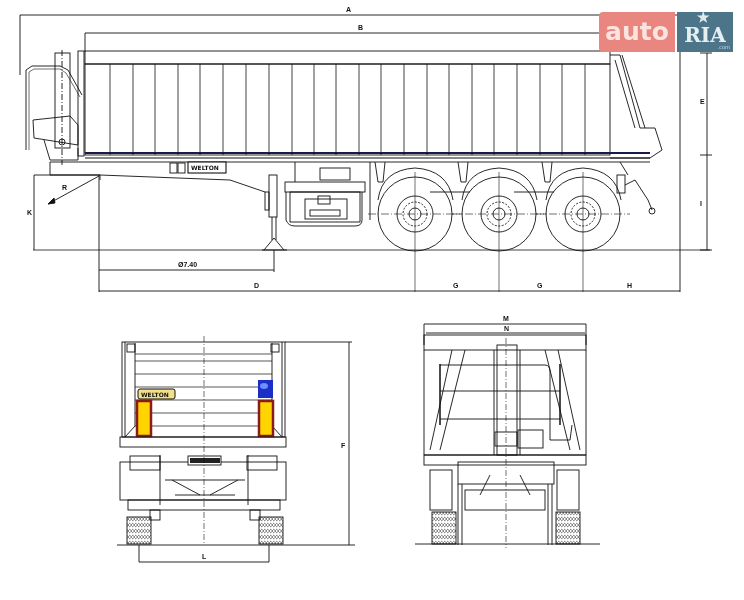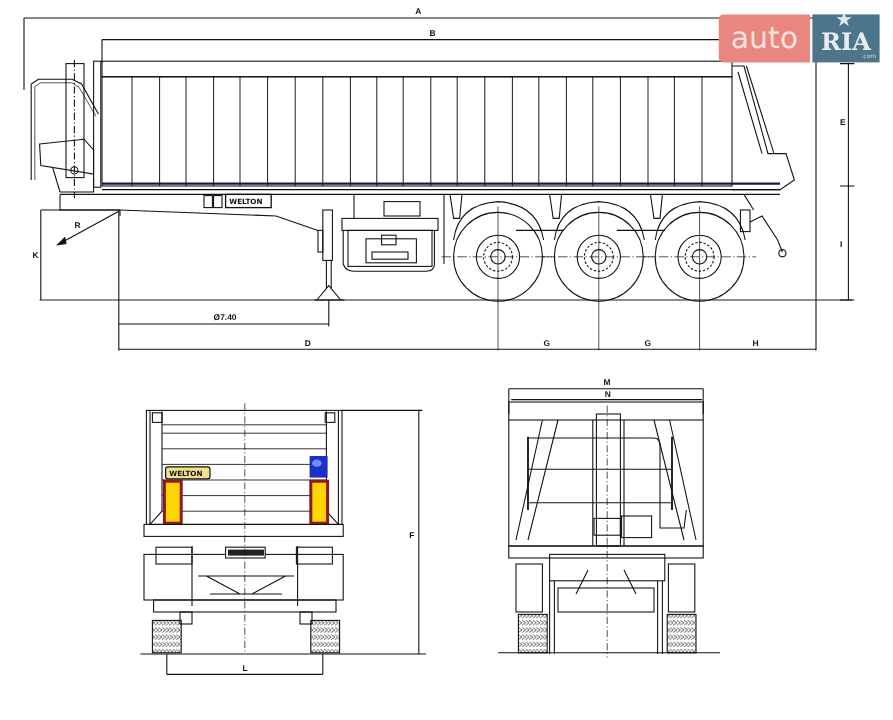--- a/index.html
+++ b/index.html
@@ -1,21 +1,21 @@
 <!DOCTYPE html>
 <html><head>
 <meta charset="utf-8">
 <style>
   html, body { margin:0; padding:0; background:#ffffff; }
   body { width:744px; height:600px; position:relative; overflow:hidden; font-family:"Liberation Sans", sans-serif; }
   svg { position:absolute; left:0; top:0; }
   .dimtxt { font-family:"Liberation Sans", sans-serif; font-size:7px; fill:#111; font-weight:bold; }
   .brand { font-family:"DejaVu Sans", sans-serif; font-size:6px; fill:#111; font-weight:bold; }
   .logo { position:absolute; top:12px; height:40px; }
-  .logo-auto { left:599px; width:76px; background:#e9867f; border-radius:4px 0 0 4px; color:#fbe3e0; font-family:"DejaVu Sans", sans-serif; font-size:25px; font-weight:normal; text-align:center; line-height:40px; }
+  .logo-auto { left:599px; width:76px; background:#e9867f; border-radius:4px 0 0 4px; color:#fbe3e0; font-family:"DejaVu Sans", sans-serif; font-size:25px; font-weight:bold; text-align:center; line-height:40px; }
   .logo-ria { left:677px; width:56px; background:#4c7589; color:#e6eef2; font-family:"DejaVu Serif", serif; font-size:20px; font-weight:bold; text-align:center; line-height:46px; }
   .logo-ria .star { position:absolute; left:20px; top:-2px; font-size:14px; line-height:14px; color:#dfe9ee; }
   .logo-ria .com { position:absolute; right:3px; bottom:2px; font-size:5px; line-height:6px; font-family:"DejaVu Sans", sans-serif; font-weight:normal; color:#cfdde4; }
 </style>
 </head>
 <body>
 
 <svg width="744" height="600" viewBox="0 0 744 600" xmlns="http://www.w3.org/2000/svg">
   <defs>
     <pattern id="tread" width="6" height="6" patternUnits="userSpaceOnUse">

